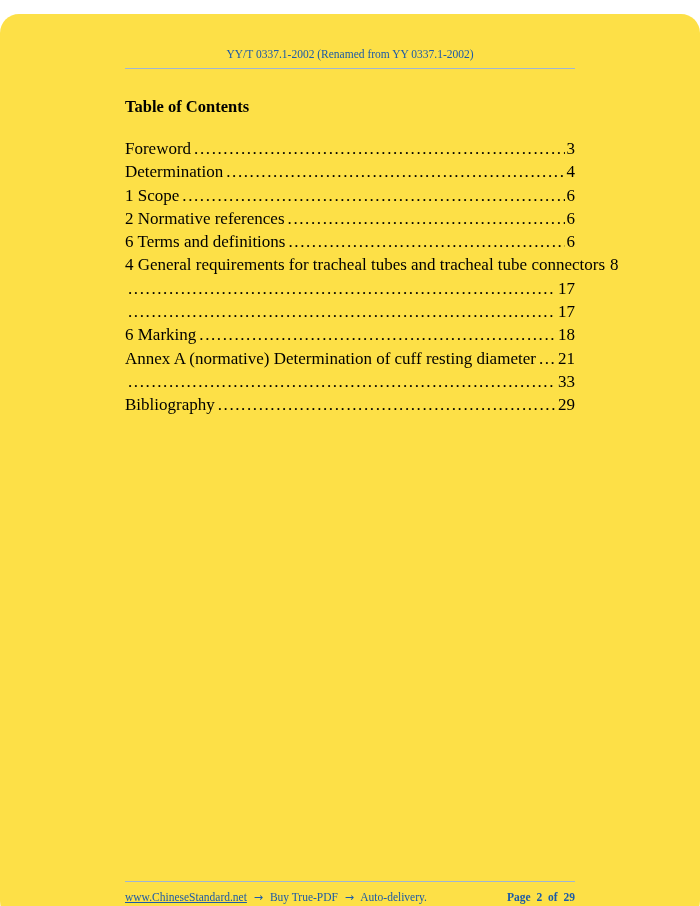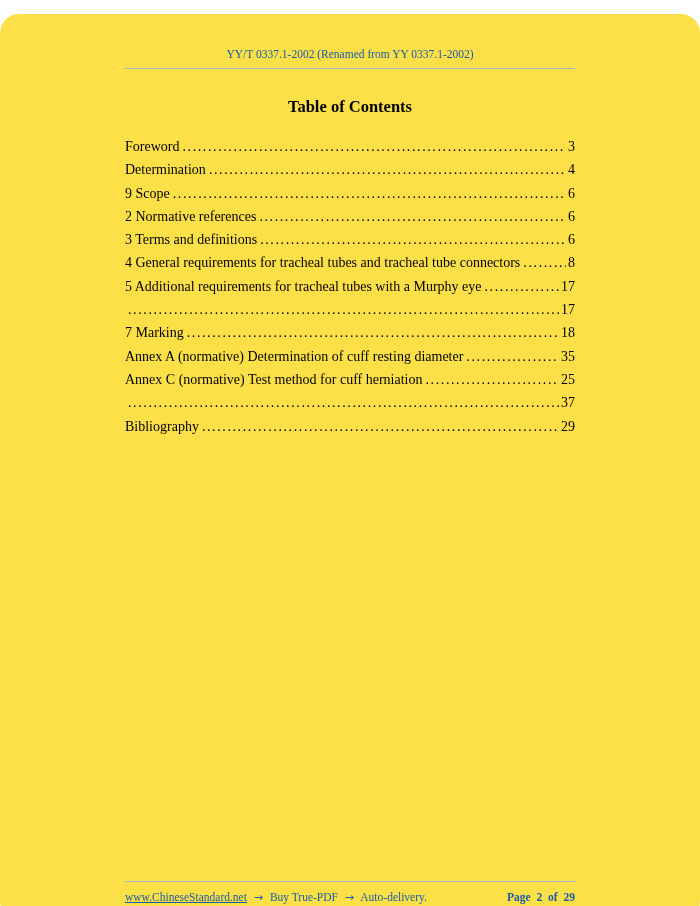--- a/index.html
+++ b/index.html
@@ -26,35 +26,35 @@
     padding-bottom: 8px;
   }
 
   .header-rule {
     border: none;
     border-top: 1px solid var(--rule);
     margin-bottom: 28px;
   }
 
   .doc-title {
-    text-align: center;
+    text-align: left;
     font-size: 16.5px;
     font-weight: bold;
     color: #000000;
     margin-bottom: 22px;
     font-family: "Liberation Serif", serif;
   }
 
   .toc { }
 
   .toc-entry {
     display: flex;
     align-items: baseline;
     height: 23.3px;
-    font-size: 14px;
+    font-size: 17px;
     color: #000000;
   }
 
   .toc-label { white-space: nowrap; flex: 0 0 auto; }
 
   .toc-dots {
     flex: 1 1 auto;
     min-width: 0;
     overflow: hidden;
     white-space: nowrap;
@@ -109,66 +109,60 @@
           <span class="toc-label">Foreword</span>
           <span class="toc-dots"></span>
           <span class="toc-page">3</span>
         </div>
         <div class="toc-entry">
           <span class="toc-label">Determination</span>
           <span class="toc-dots"></span>
           <span class="toc-page">4</span>
         </div>
         <div class="toc-entry">
-          <span class="toc-label">9 Scope</span>
+          <span class="toc-label">1 Scope</span>
           <span class="toc-dots"></span>
           <span class="toc-page">6</span>
         </div>
         <div class="toc-entry">
           <span class="toc-label">2 Normative references</span>
           <span class="toc-dots"></span>
           <span class="toc-page">6</span>
         </div>
         <div class="toc-entry">
-          <span class="toc-label">3 Terms and definitions</span>
+          <span class="toc-label">6 Terms and definitions</span>
           <span class="toc-dots"></span>
           <span class="toc-page">6</span>
         </div>
         <div class="toc-entry">
           <span class="toc-label">4 General requirements for tracheal tubes and tracheal tube connectors</span>
           <span class="toc-dots"></span>
           <span class="toc-page">8</span>
         </div>
         <div class="toc-entry">
-          <span class="toc-label">5 Additional requirements for tracheal tubes with a Murphy eye</span>
           <span class="toc-dots"></span>
           <span class="toc-page">17</span>
         </div>
         <div class="toc-entry">
           <span class="toc-dots"></span>
           <span class="toc-page">17</span>
         </div>
         <div class="toc-entry">
-          <span class="toc-label">7 Marking</span>
+          <span class="toc-label">6 Marking</span>
           <span class="toc-dots"></span>
           <span class="toc-page">18</span>
         </div>
         <div class="toc-entry">
           <span class="toc-label">Annex A (normative) Determination of cuff resting diameter</span>
           <span class="toc-dots"></span>
-          <span class="toc-page">35</span>
-        </div>
-        <div class="toc-entry">
-          <span class="toc-label">Annex C (normative) Test method for cuff herniation</span>
-          <span class="toc-dots"></span>
-          <span class="toc-page">25</span>
+          <span class="toc-page">21</span>
         </div>
         <div class="toc-entry">
           <span class="toc-dots"></span>
-          <span class="toc-page">37</span>
+          <span class="toc-page">33</span>
         </div>
         <div class="toc-entry">
           <span class="toc-label">Bibliography</span>
           <span class="toc-dots"></span>
           <span class="toc-page">29</span>
         </div>
       </div>
 
   </div>
 

